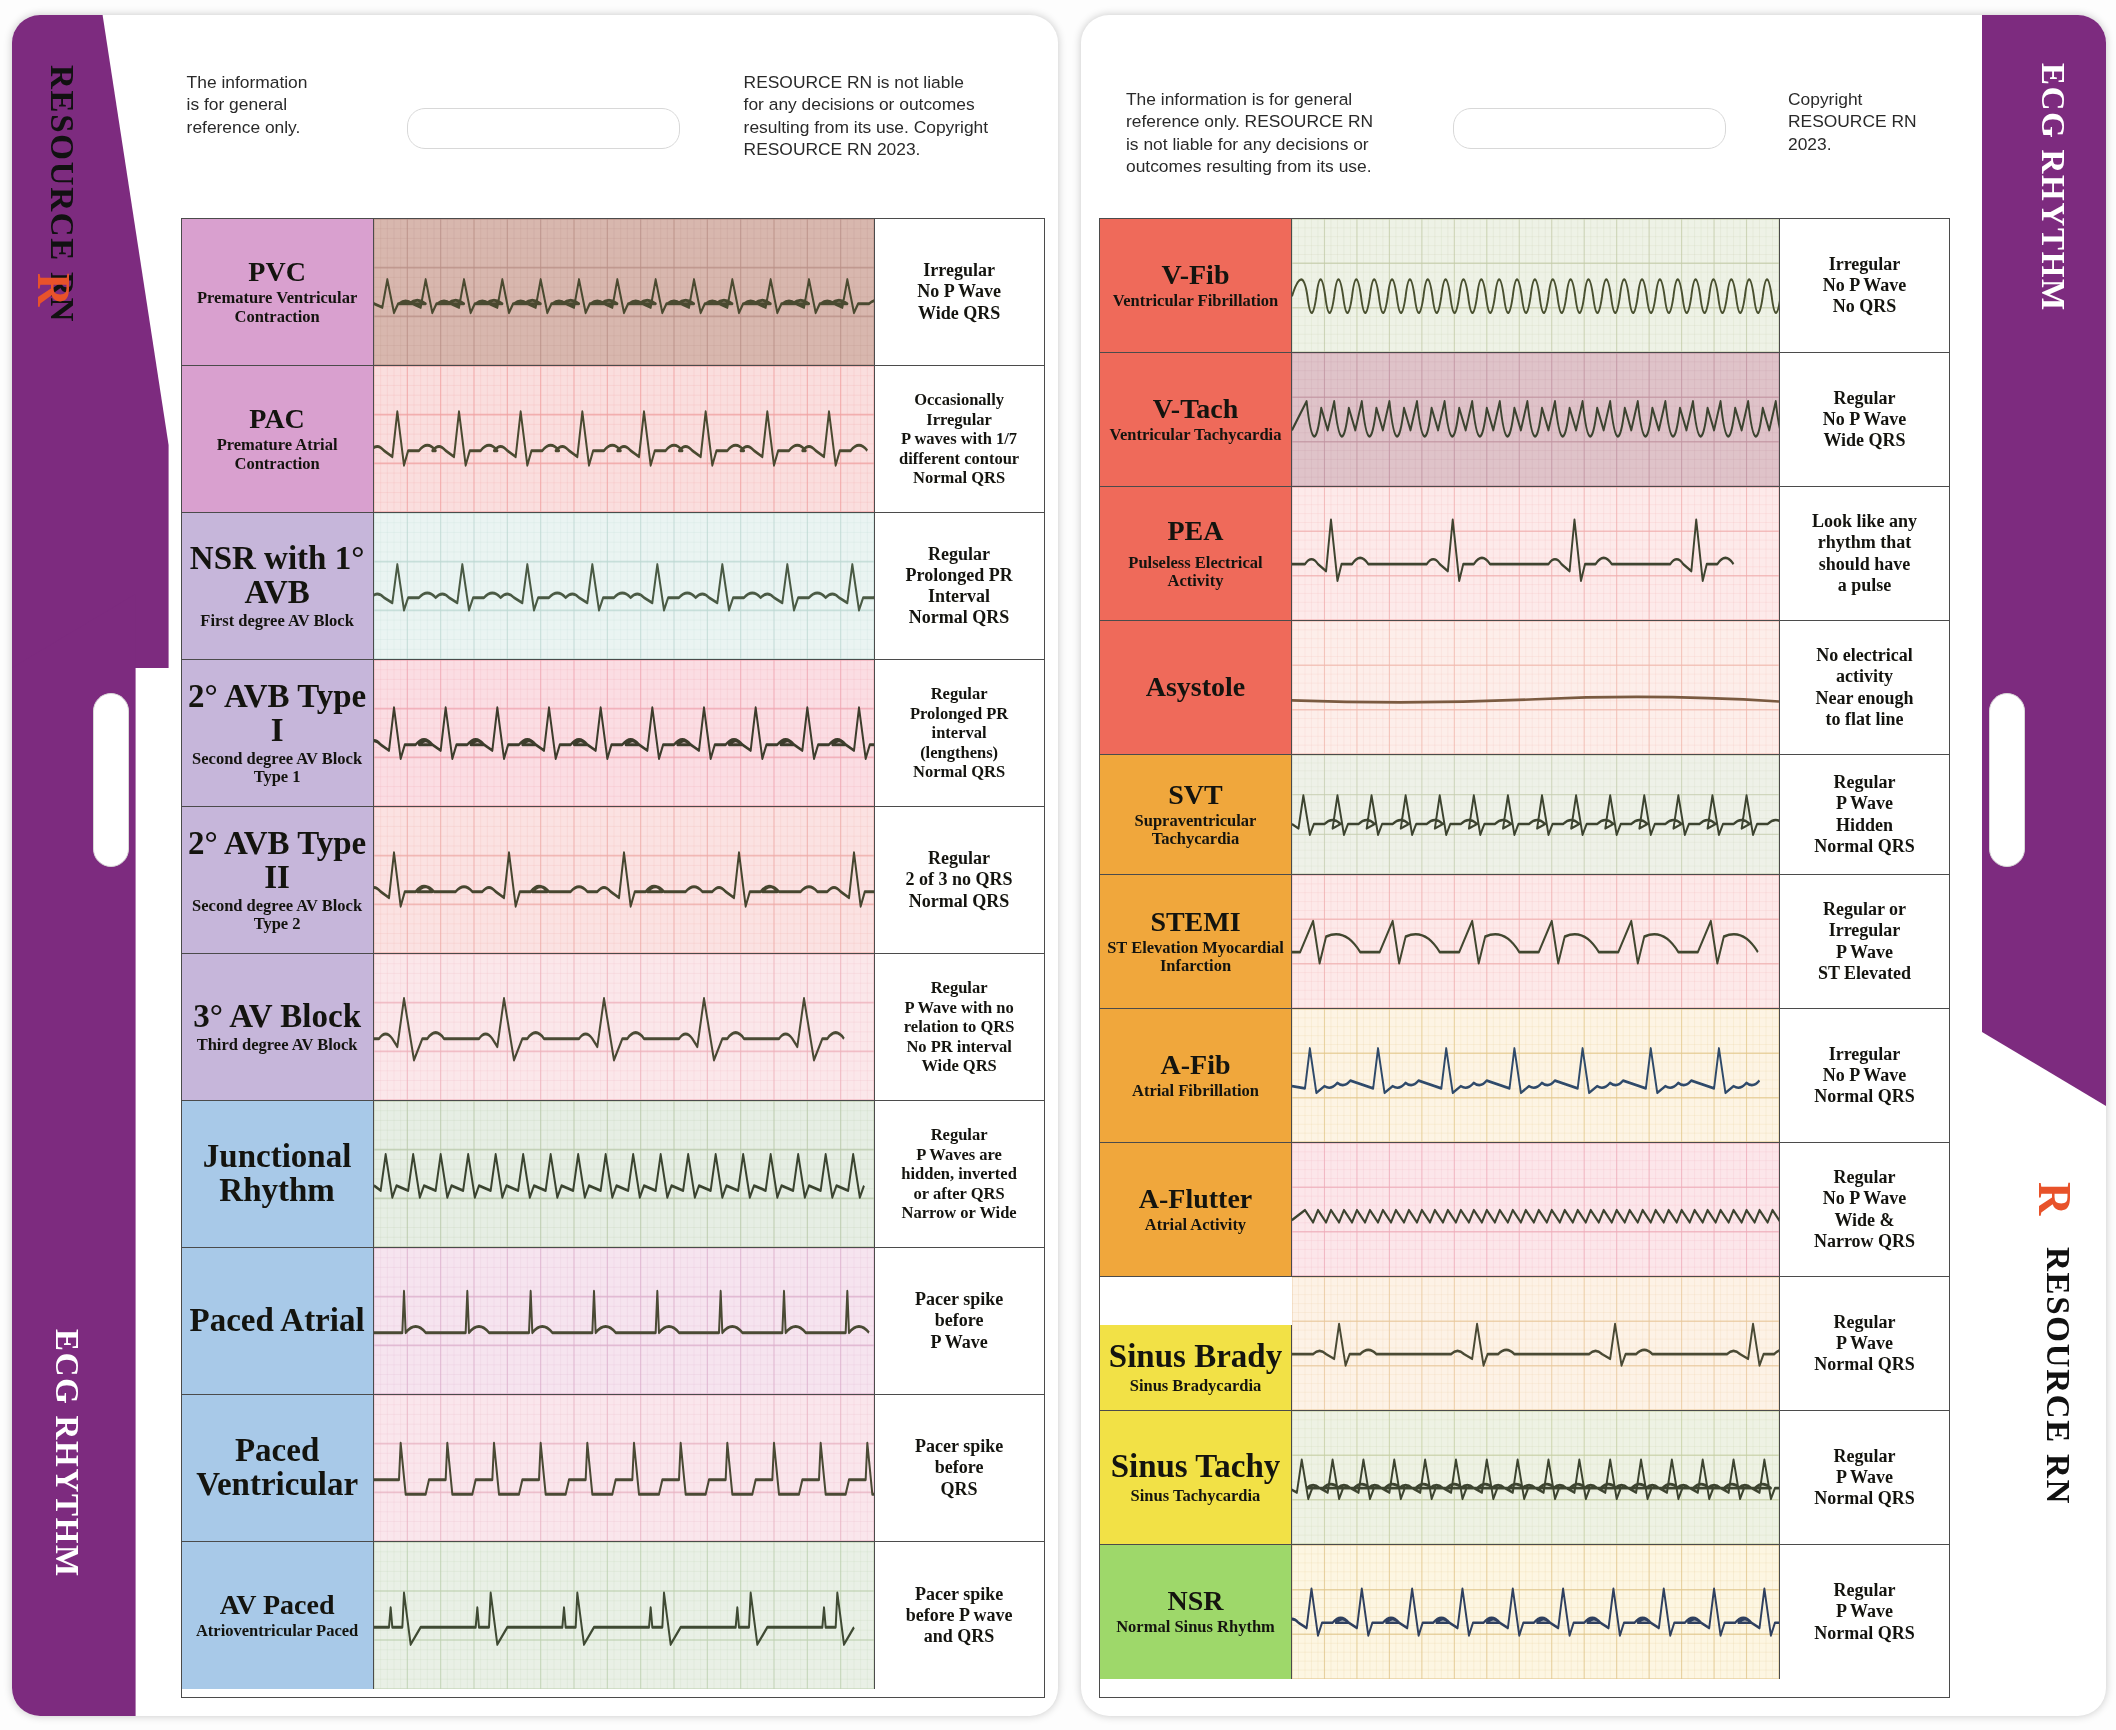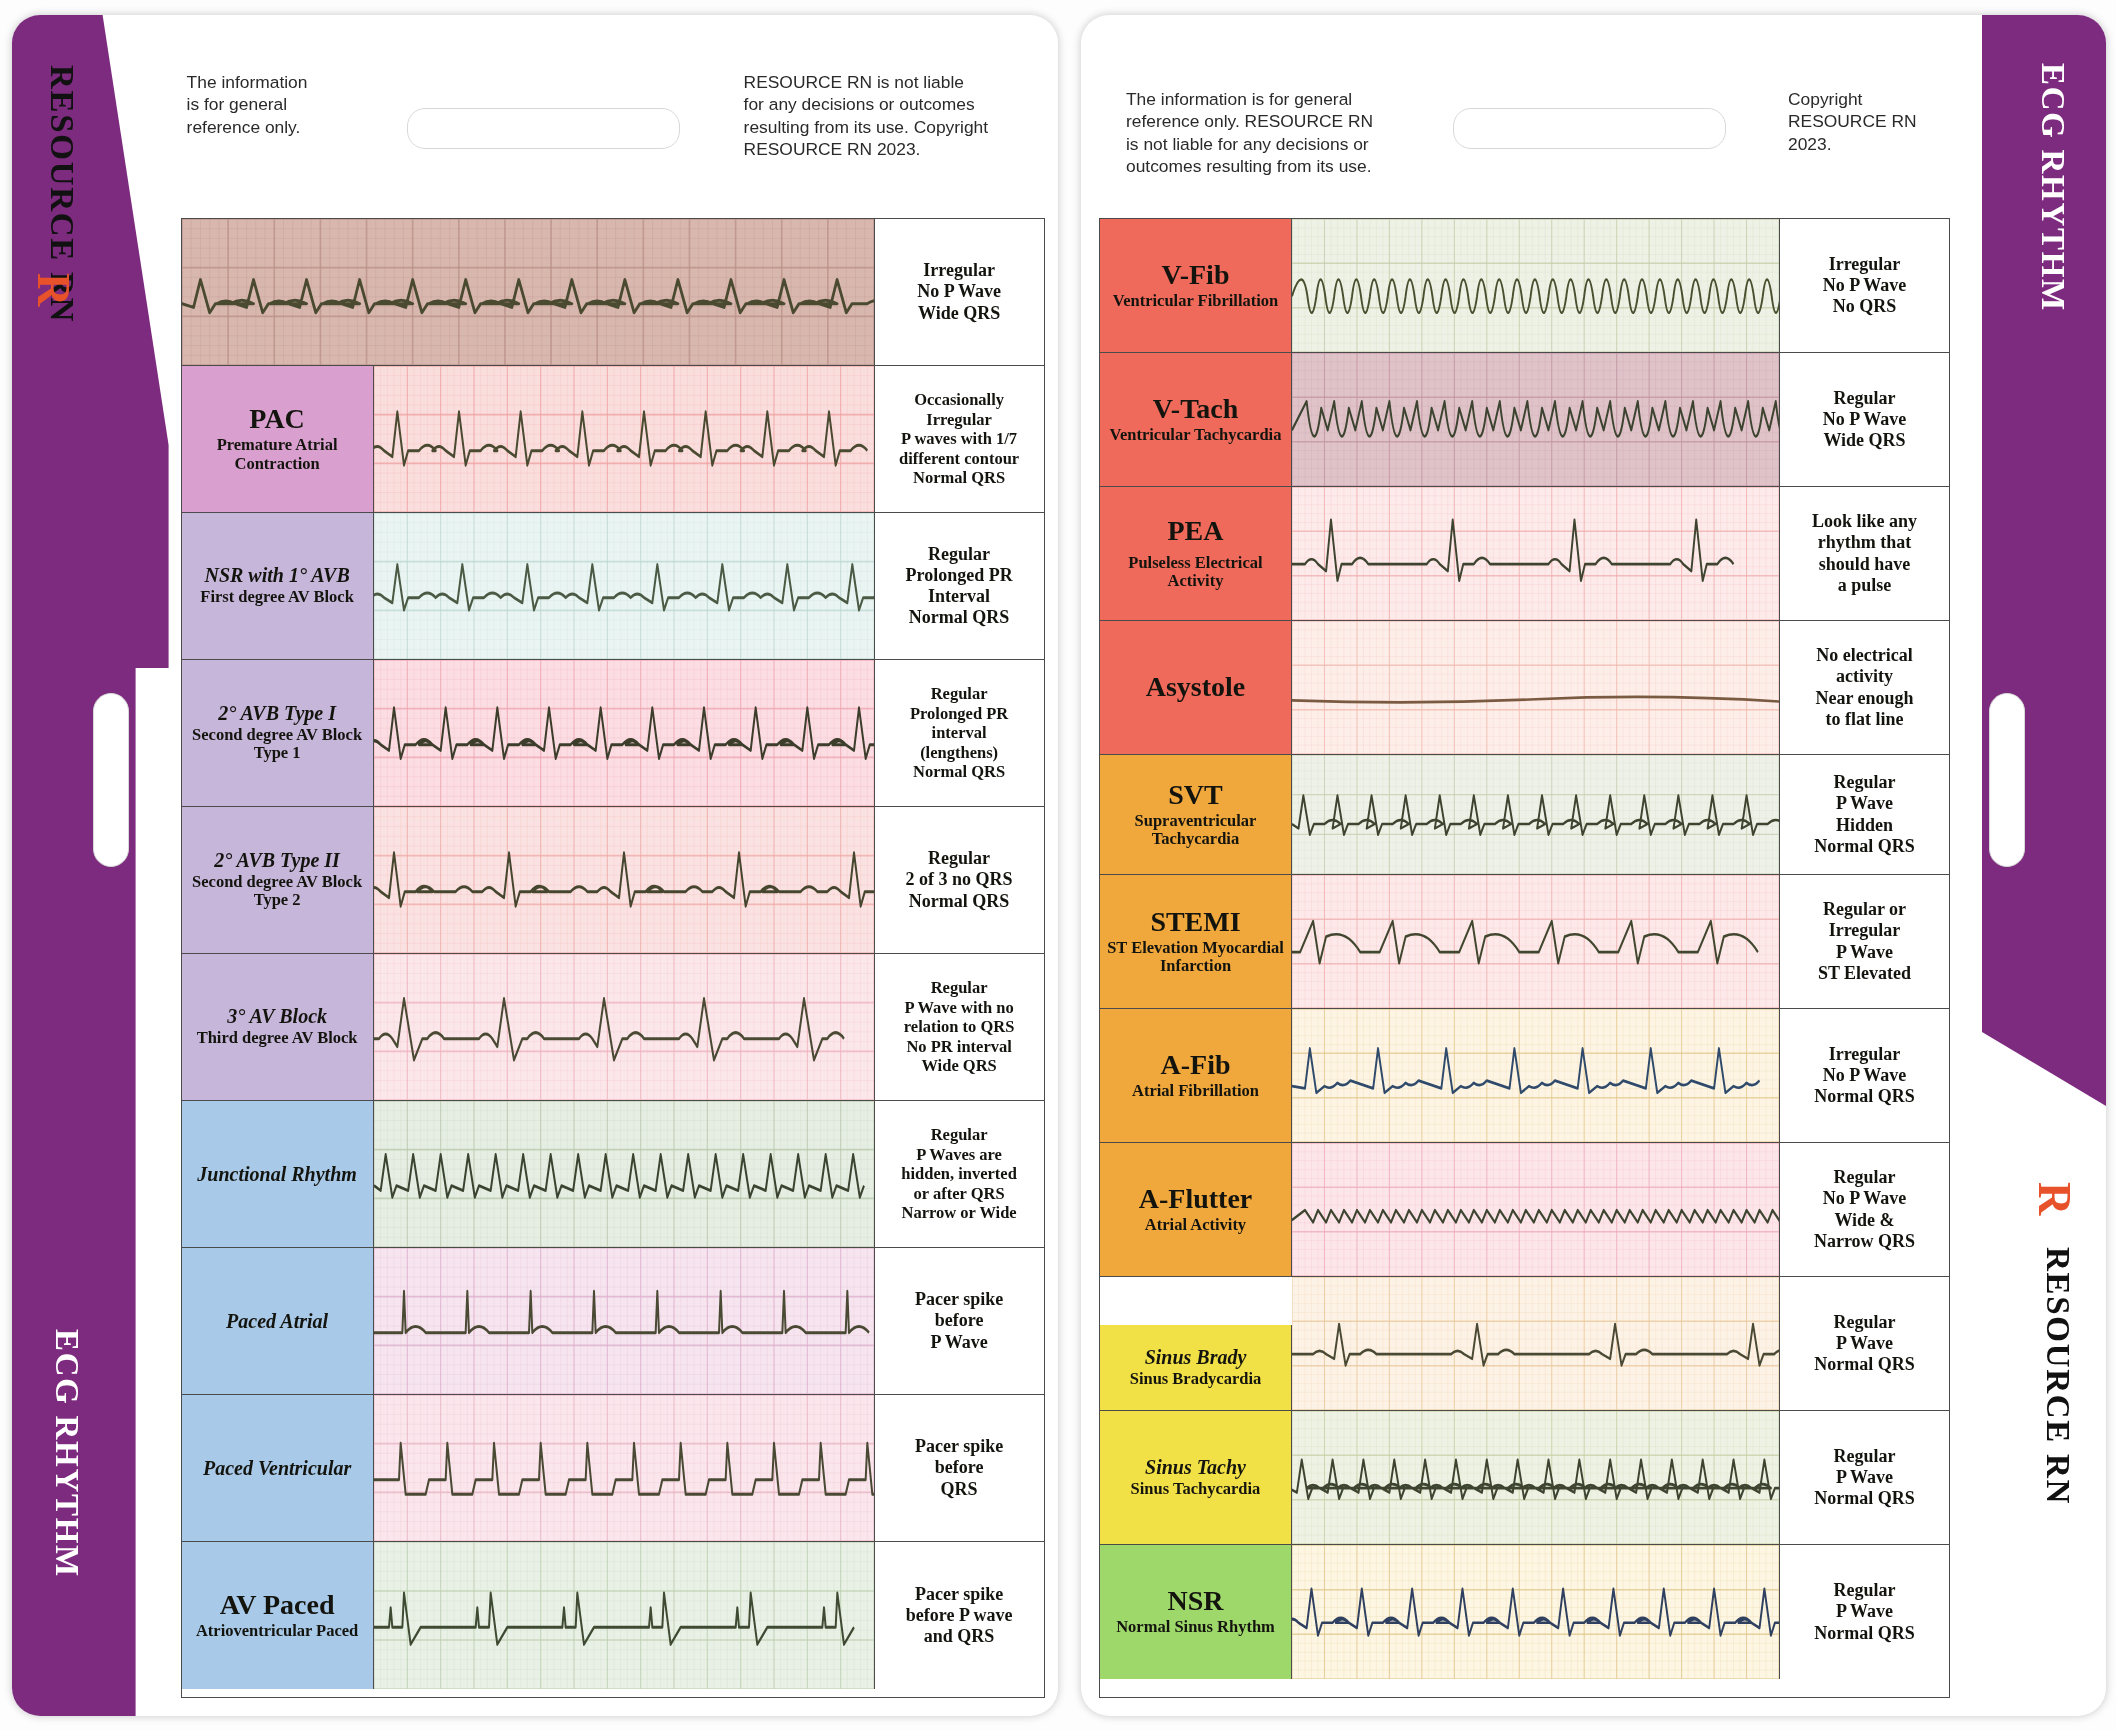--- a/index.html
+++ b/index.html
@@ -148,21 +148,21 @@
     padding: 2.5px 3.3px;
     font-size: 18px;
     font-weight: bold;
     line-height: 1.18;
     color: #14140f;
     white-space: pre-line;
     background: #fff;
   }
   .desc-cell.small { font-size: 16.5px; }
 
-  .name-cell.narrow-title .name-abbr { font-size: 20px; font-style: italic; }
+  .name-cell.narrow-title .name-abbr { font-size: 33px; }
 </style>
 </head>
 <body>
 
 <div id="page">
 
   <div class="card" id="card-left">
     <div class="banner-left-top"></div>
     <div class="banner-left-bottom"></div>
 
@@ -179,20 +179,26 @@
     <div class="disclaimer" style="left: 175px; top: 56px; width: 190px;">The information
 is for general
 reference only.</div>
     <div class="disclaimer" style="left: 732px; top: 56px; width: 298px;">RESOURCE RN is not liable
 for any decisions or outcomes
 resulting from its use. Copyright
 RESOURCE RN 2023.</div>
 
     <div class="table" id="table-left" style="left: 169px; top: 203px; width: 864px; height: 1480px;">
         <div class="row" style="height: 147px;">
+          <div class="name-cell" style="background: rgb(217, 160, 207);">
+            <div class="name-abbr">PVC</div>
+            <div class="name-full">Premature
+Ventricular
+Contraction</div>
+          </div>
           <div class="strip-cell">
             <svg viewBox="0 0 600 120" preserveAspectRatio="none">
               <rect x="0" y="0" width="600" height="120" fill="#d8b7ae"></rect>
               <line x1="0" y1="0" x2="0" y2="120" stroke="#b98f86" stroke-width="1.4" opacity="0.75"></line>
               <line x1="8" y1="0" x2="8" y2="120" stroke="#b98f86" stroke-width="0.5" opacity="0.38"></line>
               <line x1="16" y1="0" x2="16" y2="120" stroke="#b98f86" stroke-width="0.5" opacity="0.38"></line>
               <line x1="24" y1="0" x2="24" y2="120" stroke="#b98f86" stroke-width="0.5" opacity="0.38"></line>
               <line x1="32" y1="0" x2="32" y2="120" stroke="#b98f86" stroke-width="0.5" opacity="0.38"></line>
               <line x1="40" y1="0" x2="40" y2="120" stroke="#b98f86" stroke-width="1.4" opacity="0.75"></line>
               <line x1="48" y1="0" x2="48" y2="120" stroke="#b98f86" stroke-width="0.5" opacity="0.38"></line>

